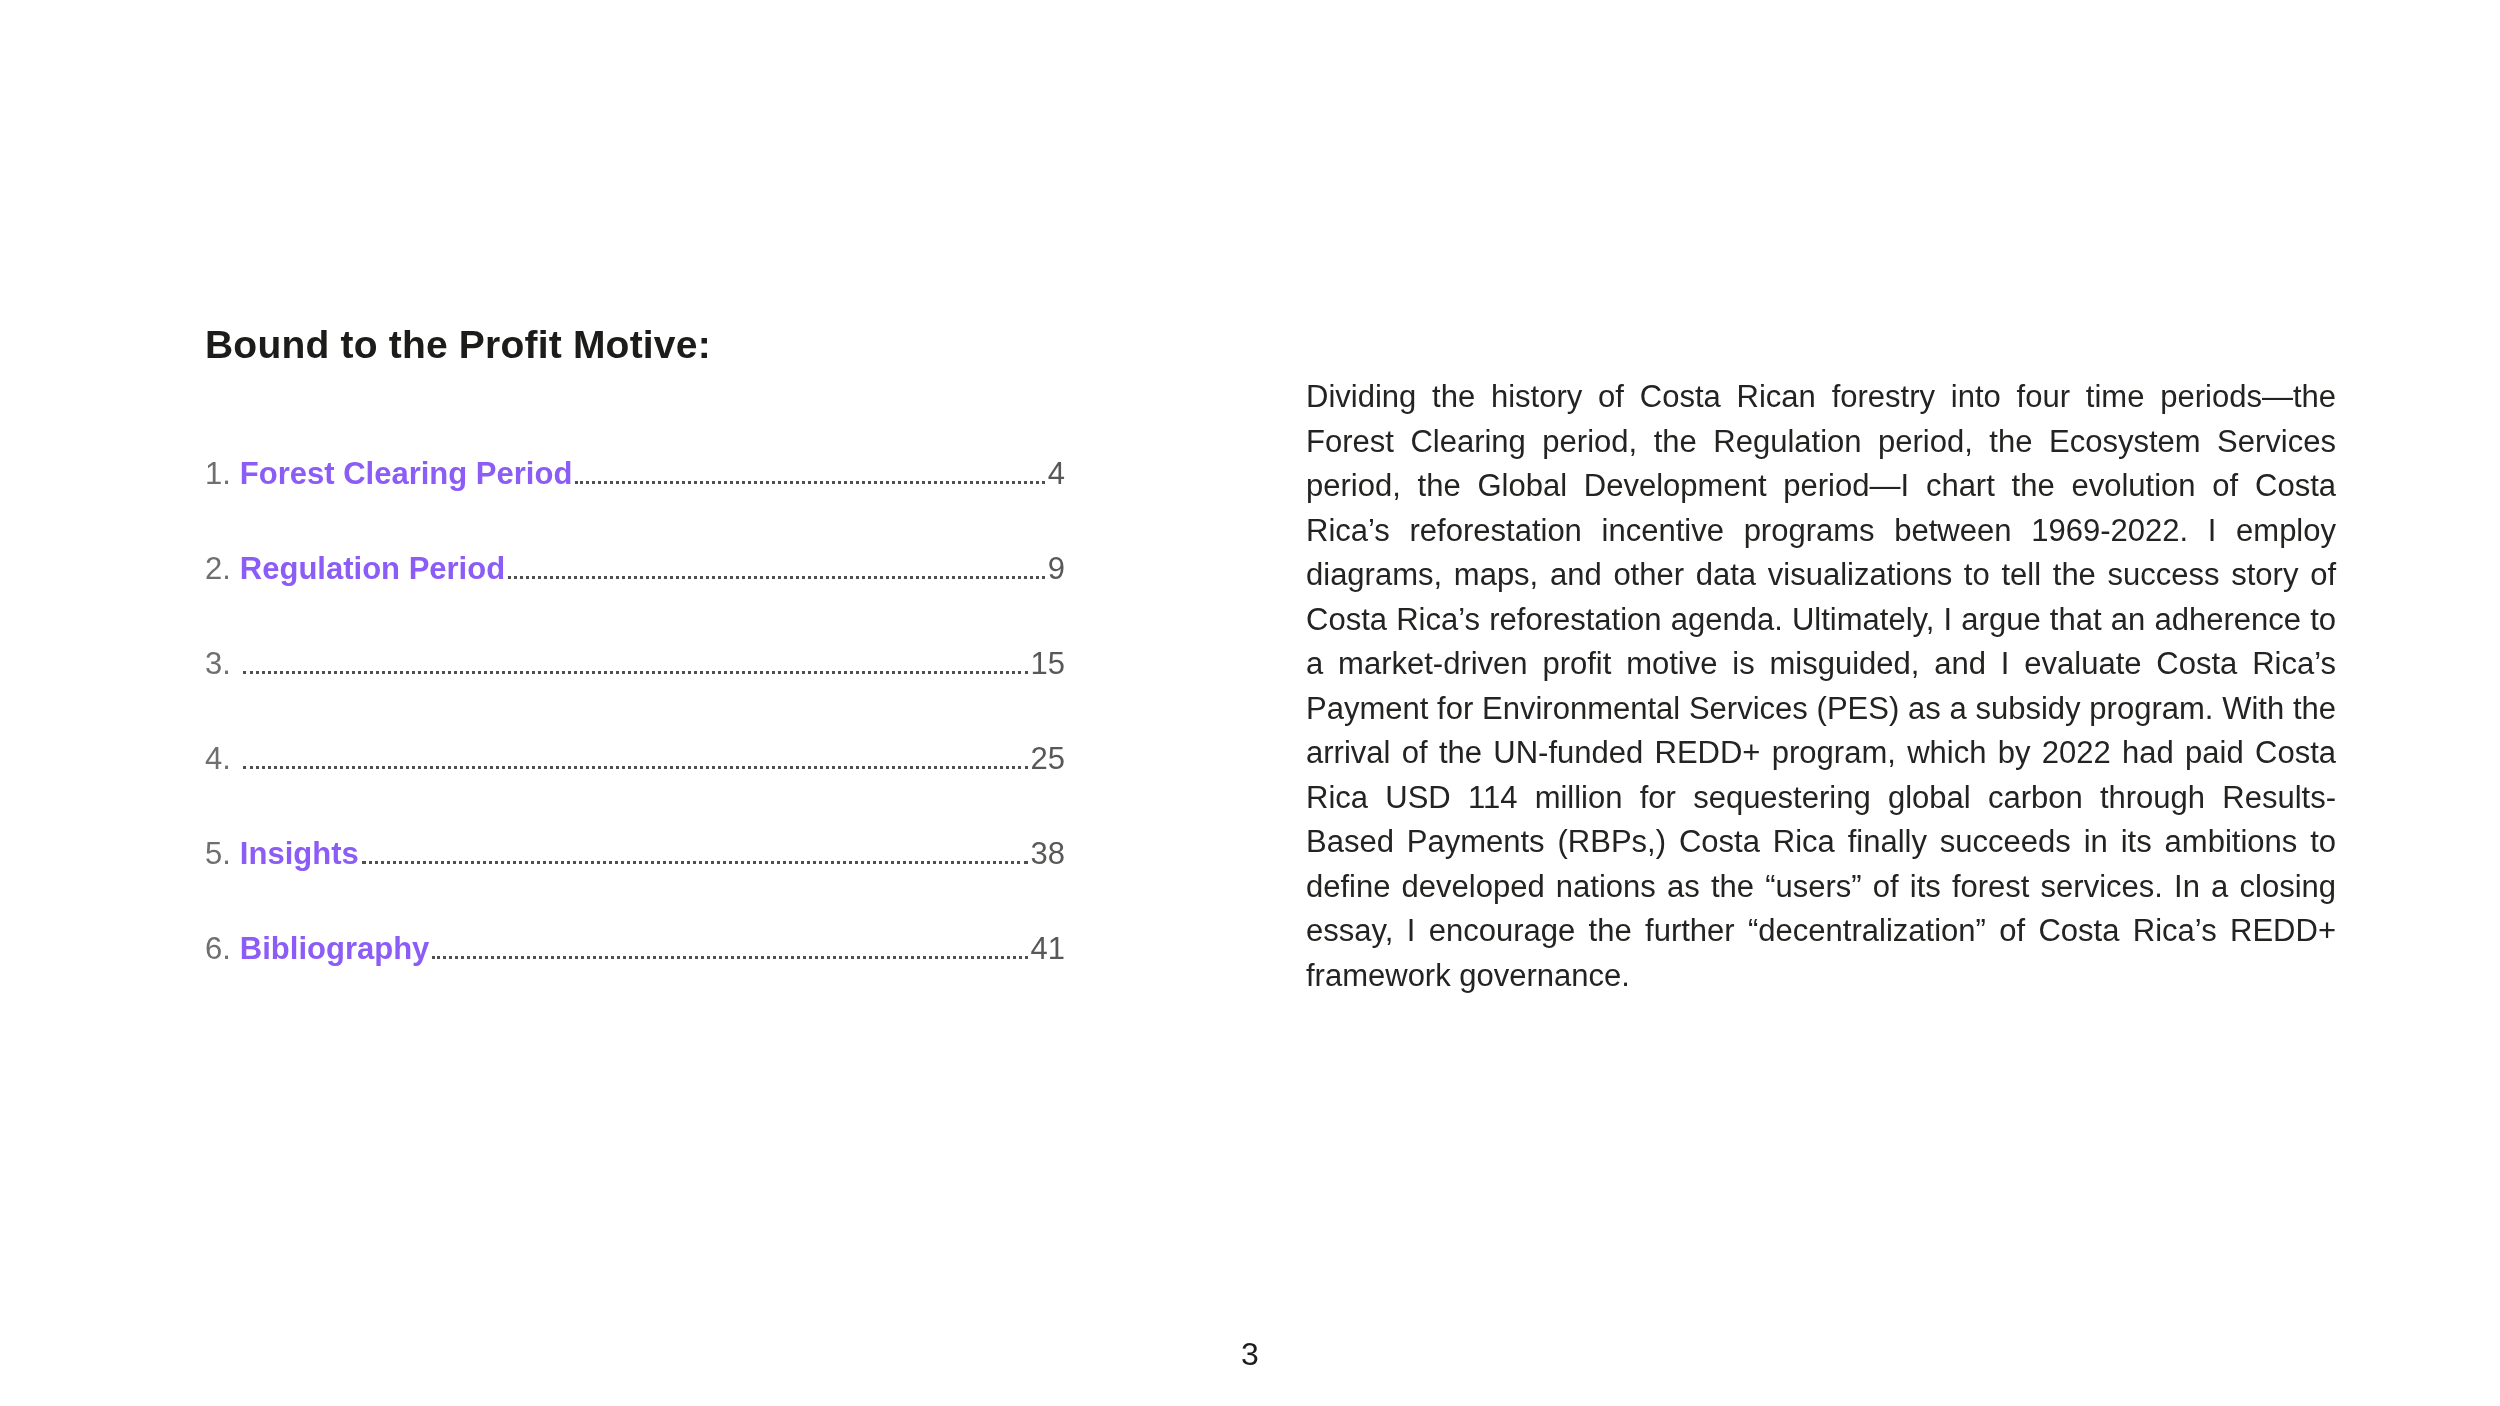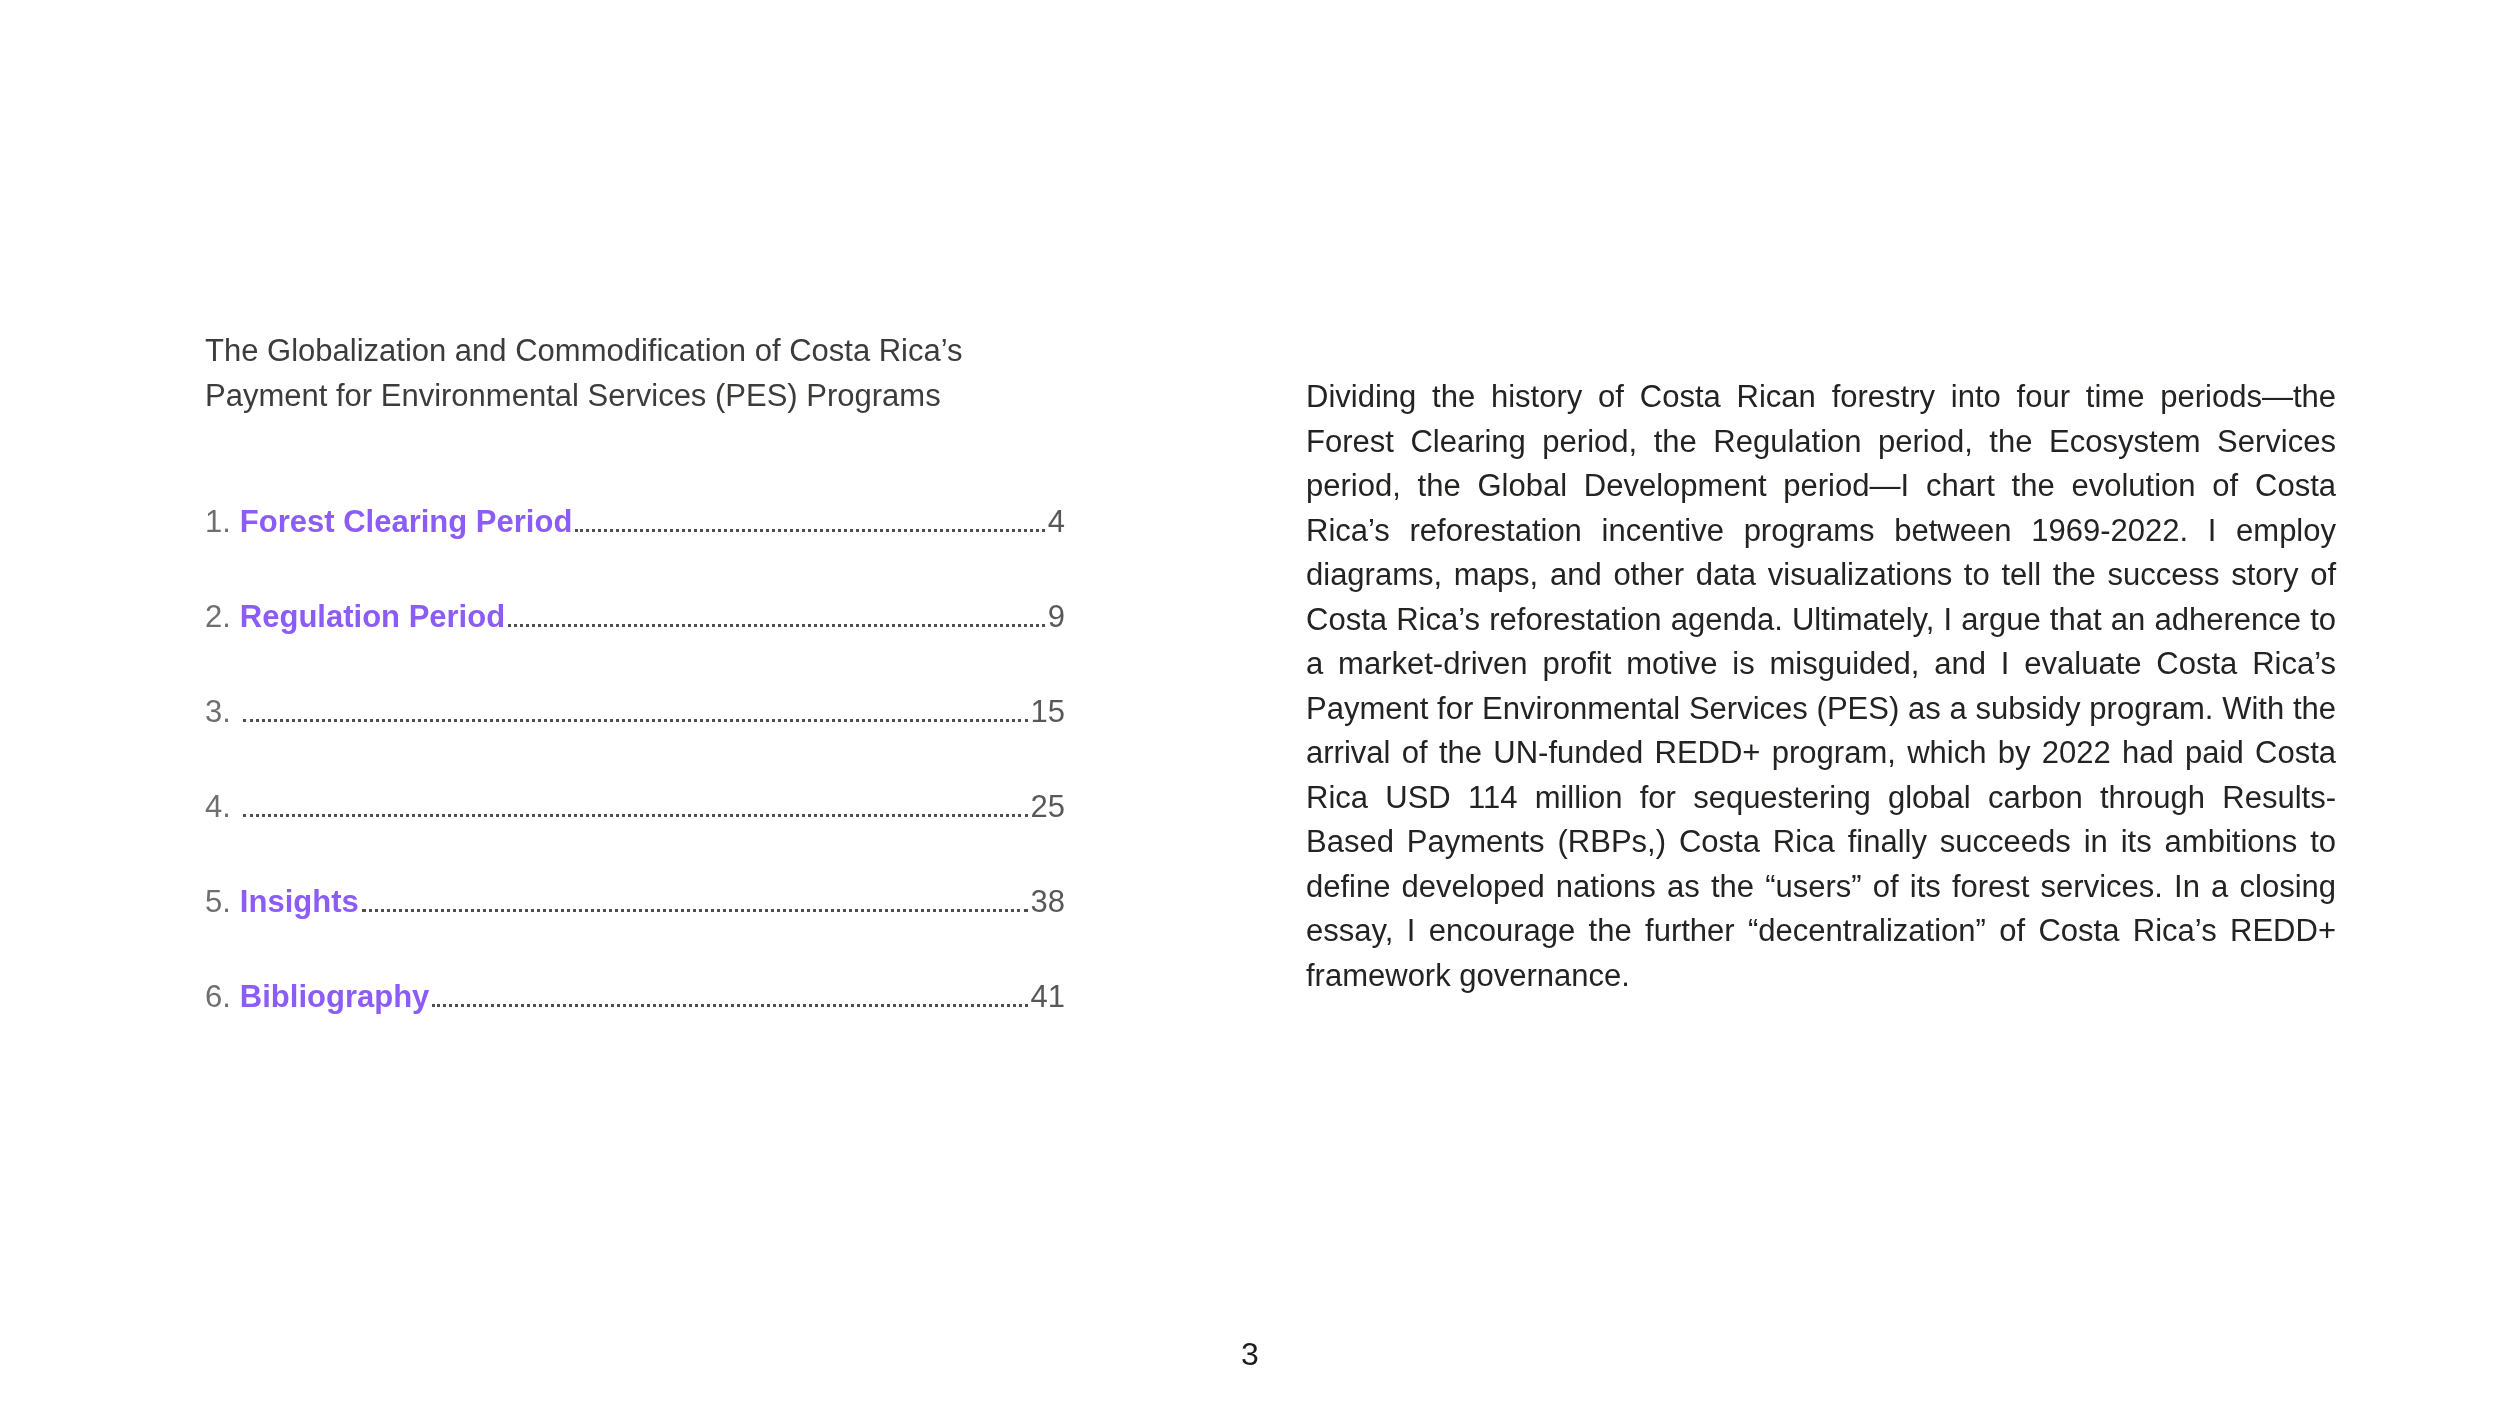--- a/index.html
+++ b/index.html
@@ -73,21 +73,21 @@
     font-size: 32px;
     color: #1c1c1a;
   }
 </style>
 </head>
 <body>
 
 <div class="page">
 
   <div class="left-col">
-    <div class="doc-subtitle">The Globalization and Commodification of  Costa Rica’s Payment for Environmental Services (PES) Programs</div>
+    <h1 class="doc-title">Bound to the Profit Motive:</h1>
 
     <div class="toc">
       <div class="toc-row">
         <span class="toc-num">1.</span>
         <span class="toc-label">Forest Clearing Period</span>
         <span class="toc-leader"></span>
         <span class="toc-page">4</span>
       </div>
       <div class="toc-row">
         <span class="toc-num">2.</span>

